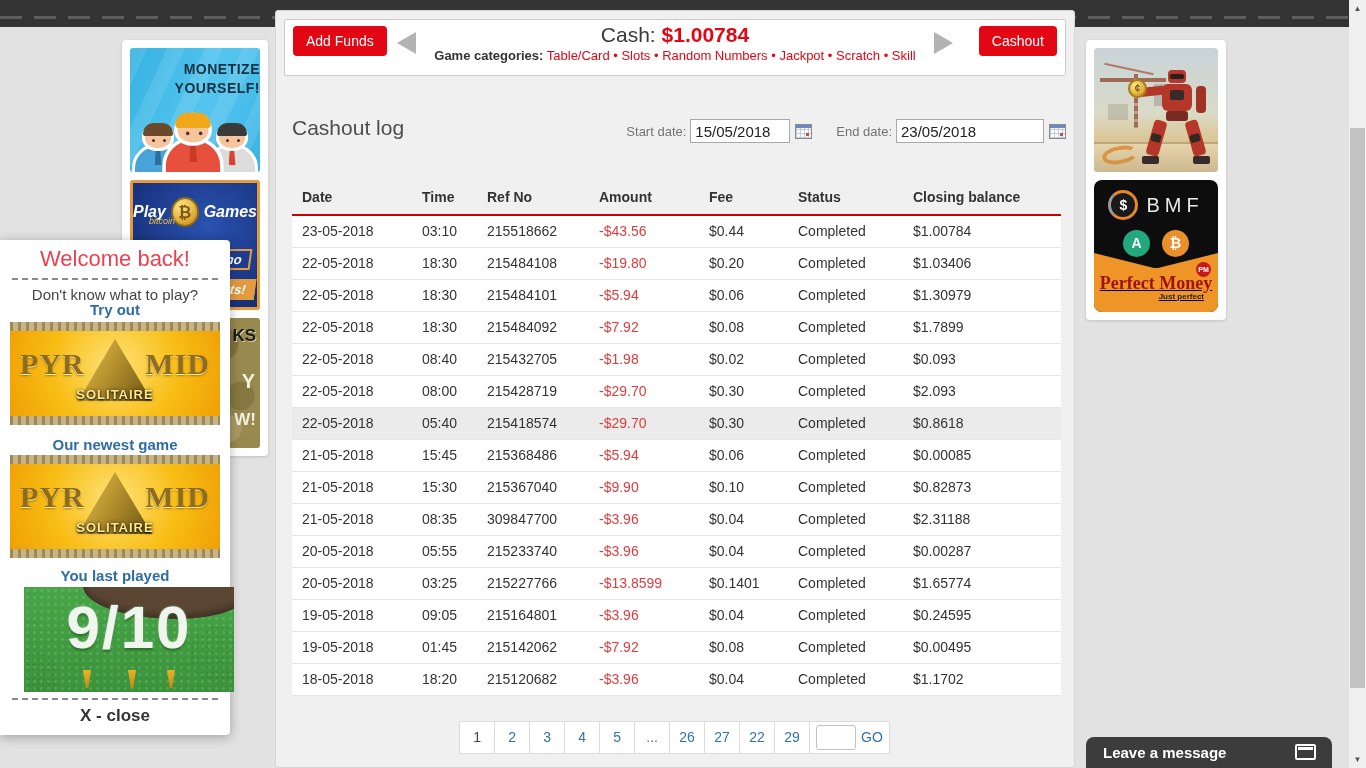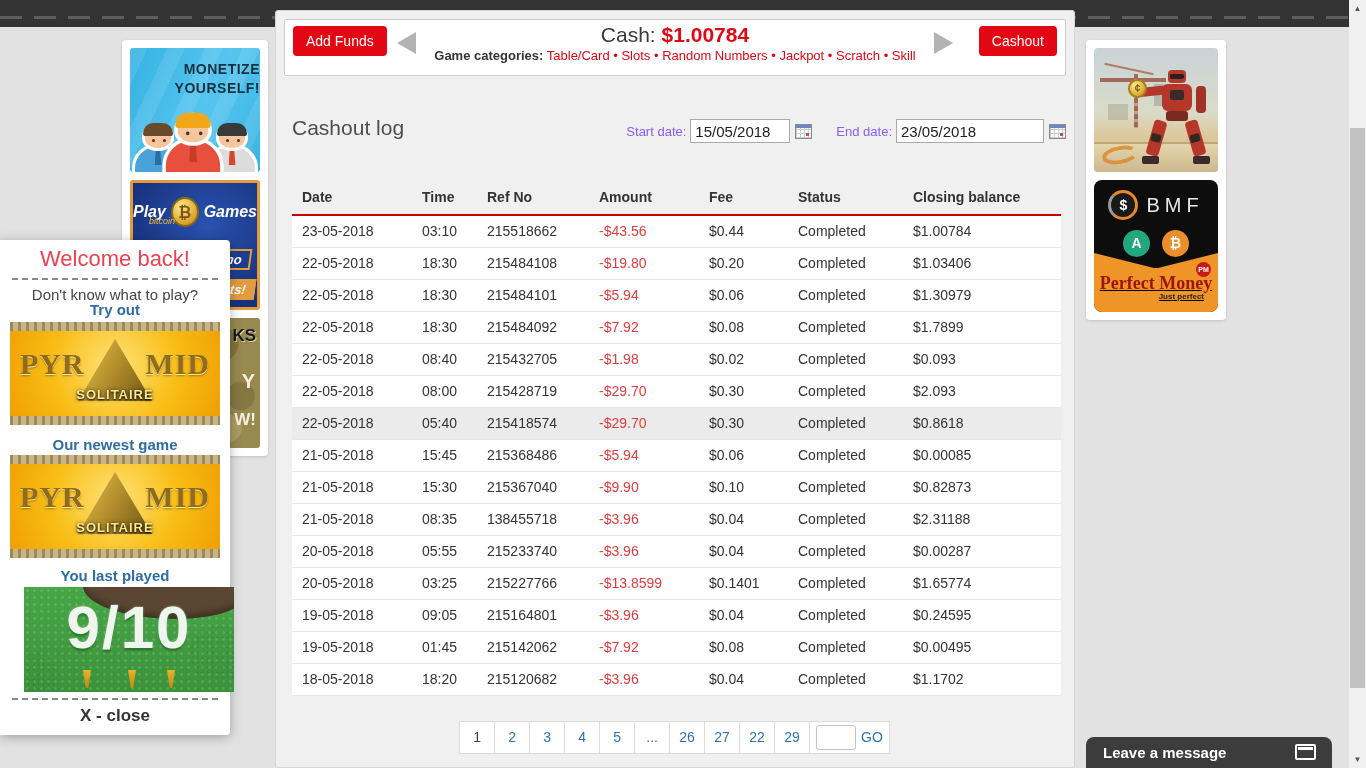--- a/index.html
+++ b/index.html
@@ -32,21 +32,21 @@
   .cash-center { position:absolute; left:140px; right:140px; top:3px; text-align:center; }
   .cash-line { font-size:21px; color:#3a3a3a; }
   .cash-line .val { color:#e30613; font-weight:bold; }
   .cat-line { font-size:13px; color:#333; margin-top:1px; }
   .cat-label { font-weight:bold; color:#333; }
   .cat-link { color:#e30613; cursor:pointer; }
   .cat-dot { color:#e30613; }
 
   .log-title { position:absolute; left:16px; top:105px; font-size:21px; color:#4d4d4d; }
   .date-row { position:absolute; right:8px; top:108px; display:flex; align-items:center; }
-  .date-label { font-size:13px; color:#8b5cf6; margin-right:4px; }
+  .date-label { font-size:13px; color:#737373; margin-right:4px; }
   .date-input { height:24px; border:1px solid #a9a9a9; background:#fff; font-size:15px; color:#222;
     font-family:"Liberation Sans",sans-serif; padding:0 4px; }
   .date-input.start { width:100px; } .date-input.end { width:148px; }
   .cal-icon { width:17px; height:15px; margin-left:5px; position:relative; border:1px solid #8a8a8a; background-color:#fff;
     background-image:linear-gradient(#6e86c2 0 3px, transparent 3px),
       repeating-linear-gradient(90deg,#c4cbdd 0 1px, transparent 1px 4px),
       repeating-linear-gradient(#c4cbdd 0 1px, transparent 1px 4px); }
   .cal-icon::after { content:''; position:absolute; right:2px; bottom:2px; width:3px; height:3px; background:#d24a3a; }
   .date-gap { width:24px; }
 
@@ -351,21 +351,21 @@
           <td>15:30</td>
           <td>215367040</td>
           <td class="amount">-$9.90</td>
           <td>$0.10</td>
           <td>Completed</td>
           <td>$0.82873</td>
         </tr>
         <tr>
           <td>21-05-2018</td>
           <td>08:35</td>
-          <td>138455718</td>
+          <td>309847700</td>
           <td class="amount">-$3.96</td>
           <td>$0.04</td>
           <td>Completed</td>
           <td>$2.31188</td>
         </tr>
         <tr>
           <td>20-05-2018</td>
           <td>05:55</td>
           <td>215233740</td>
           <td class="amount">-$3.96</td>

